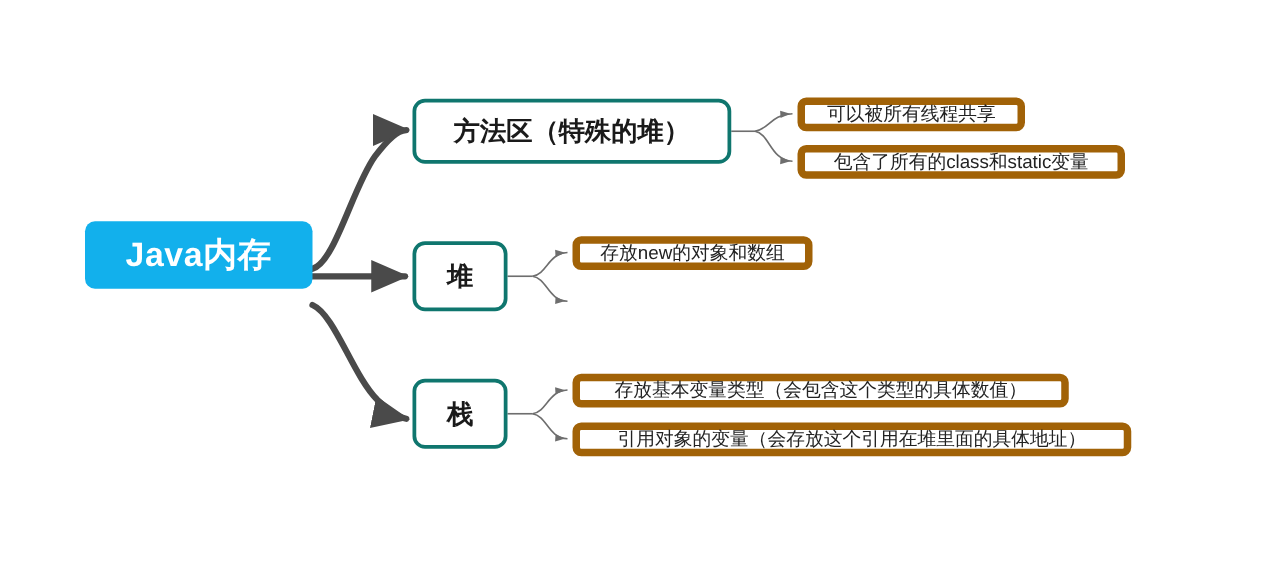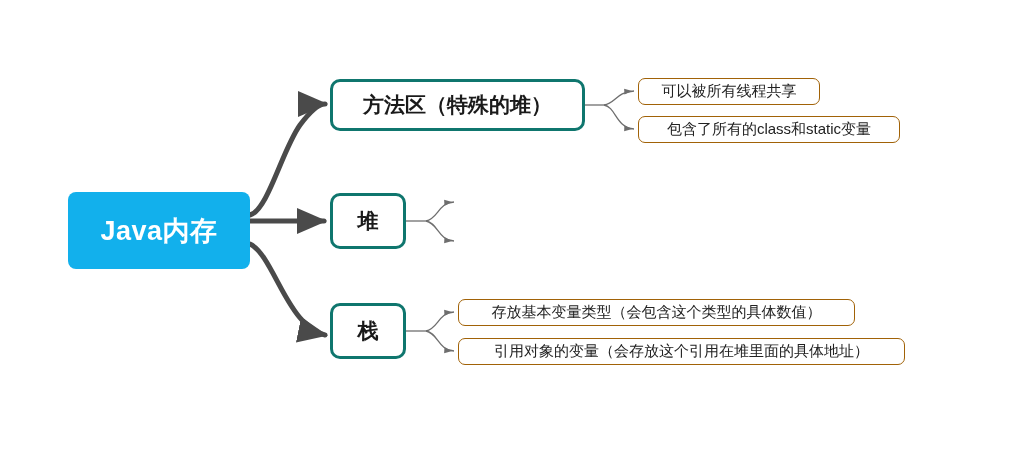--- a/index.html
+++ b/index.html
@@ -51,21 +51,21 @@
     background: #ffffff;
     border: 3px solid #0f766e;
     border-radius: 10px;
     color: #1a1a1a;
     font-size: 21px;
     font-weight: bold;
   }
   
   .node-leaf {
     background: #ffffff;
-    border: 1px solid #a16207;
+    border: 6px solid #a16207;
     border-radius: 7px;
     color: #222222;
     font-size: 15px;
     font-weight: normal;
     padding: 0 10px;
   }
 </style>
 </head>
 <body>
 
@@ -93,37 +93,40 @@
 
     <path d="M 406 221 L 426 221" fill="none" stroke="#6e6e6e" stroke-width="1.3"></path>
     <path d="M 426 221 C 438 219 438 203 454 202" fill="none" stroke="#6e6e6e" stroke-width="1.3" marker-end="url(#arrow-thin)"></path>
     <path d="M 426 221 C 438 223 438 240 454 241" fill="none" stroke="#6e6e6e" stroke-width="1.3" marker-end="url(#arrow-thin)"></path>
 
     <path d="M 406 331 L 426 331" fill="none" stroke="#6e6e6e" stroke-width="1.3"></path>
     <path d="M 426 331 C 438 329 438 313 454 312" fill="none" stroke="#6e6e6e" stroke-width="1.3" marker-end="url(#arrow-thin)"></path>
     <path d="M 426 331 C 438 333 438 350 454 351" fill="none" stroke="#6e6e6e" stroke-width="1.3" marker-end="url(#arrow-thin)"></path>
   </svg>
 
-  <div class="node node-root" style="left:68px; top:192px; width:182px; height:77px;">
+  <div class="node node-root" style="left:68px; top:177px; width:182px; height:54px;">
     <span>Java内存</span>
   </div>
 
   <div class="node node-branch" style="left:330px; top:79px; width:255px; height:52px;">
     <span>方法区（特殊的堆）</span>
   </div>
   <div class="node node-leaf" style="left:638px; top:78px; width:182px; height:27px;">
     <span>可以被所有线程共享</span>
   </div>
   <div class="node node-leaf" style="left:638px; top:116px; width:262px; height:27px;text-align:right;">
     <span>包含了所有的class和static变量</span>
   </div>
 
   <div class="node node-branch" style="left:330px; top:193px; width:76px; height:56px;">
     <span>堆</span>
   </div>
+  <div class="node node-leaf" style="left:458px; top:189px; width:192px; height:27px;">
+    <span>存放new的对象和数组</span>
+  </div>
 
   <div class="node node-branch" style="left:330px; top:303px; width:76px; height:56px;">
     <span>栈</span>
   </div>
   <div class="node node-leaf" style="left:458px; top:299px; width:397px; height:27px;">
     <span>存放基本变量类型（会包含这个类型的具体数值）</span>
   </div>
   <div class="node node-leaf" style="left:458px; top:338px; width:447px; height:27px;">
     <span>引用对象的变量（会存放这个引用在堆里面的具体地址）</span>
   </div>

